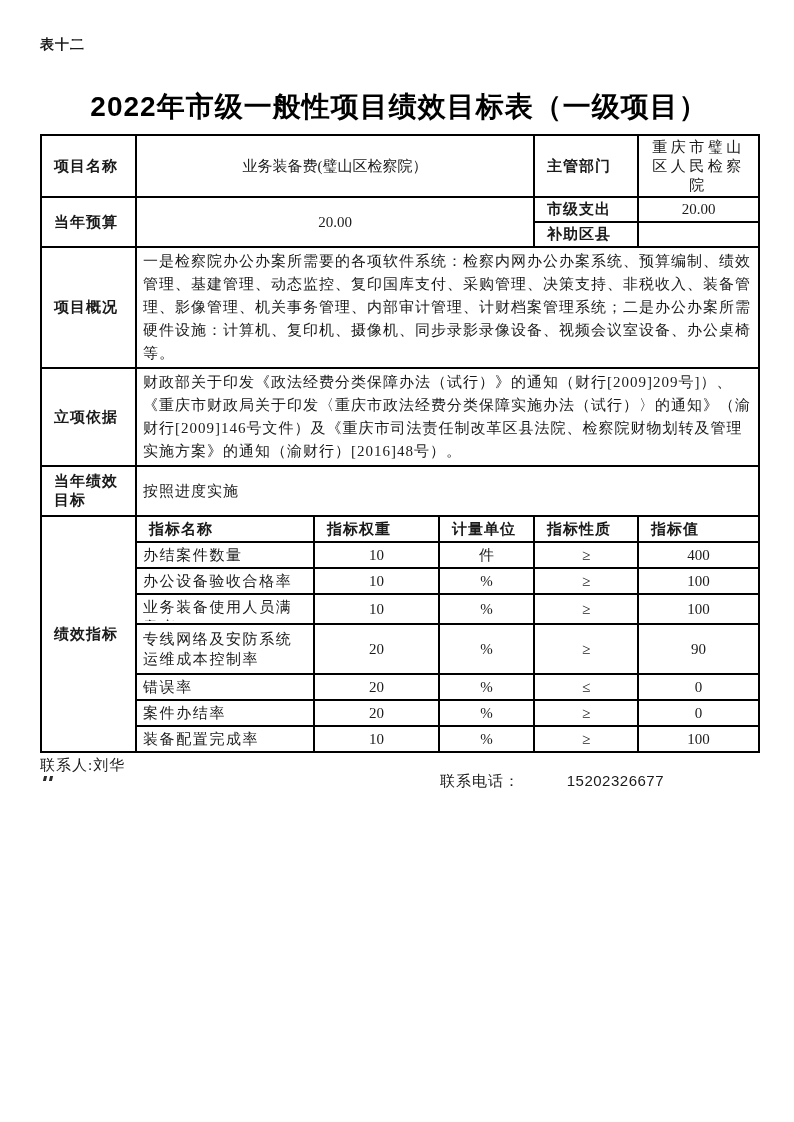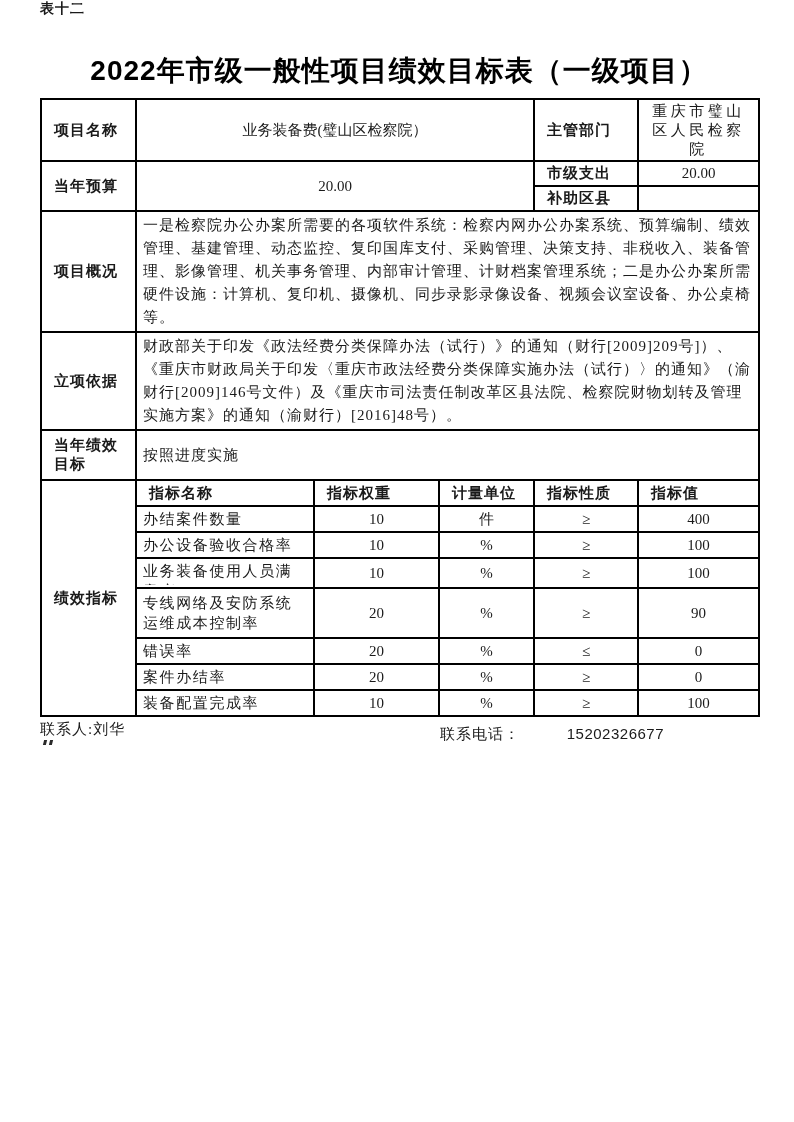--- a/index.html
+++ b/index.html
@@ -9,20 +9,21 @@
     background:#ffffff;
     margin:0 auto;
     font-family:"Liberation Serif","DejaVu Serif",serif;
     color:#1a1a1a;
     overflow:hidden;
     box-sizing:border-box;
   }
   .content{position:absolute;left:40px;top:0;width:718px;}
 
   .table-label{
+    margin-top:36px;
     font-size:14px;
     font-weight:600;
     letter-spacing:1px;
   }
   .title{
     margin:34px 0 0 0;
     text-align:center;
     font-family:"Liberation Sans","DejaVu Sans",sans-serif;
     font-weight:bold;
     font-size:28px;
@@ -108,21 +109,21 @@
     font-size:15px;
   }
   .contact{position:absolute;left:0;top:0;letter-spacing:1px;}
   .frag{
     width:14px;height:5px;margin-top:1px;overflow:hidden;
   }
   .frag::before{
     content:"";display:block;width:3px;height:9px;background:#2a2a2a;
     margin-left:3px;box-shadow:6px 0 0 #2a2a2a;transform:skewX(-14deg);
   }
-  .phone{position:absolute;left:400px;top:5px;letter-spacing:1px;}
+  .phone{position:absolute;left:400px;top:16px;letter-spacing:1px;}
   .phone-num{
     font-family:"Liberation Sans","DejaVu Sans",sans-serif;
     letter-spacing:0.5px;
     margin-left:42px;
   }
 </style>
 </head>
 <body>
 
 <div class="page">

